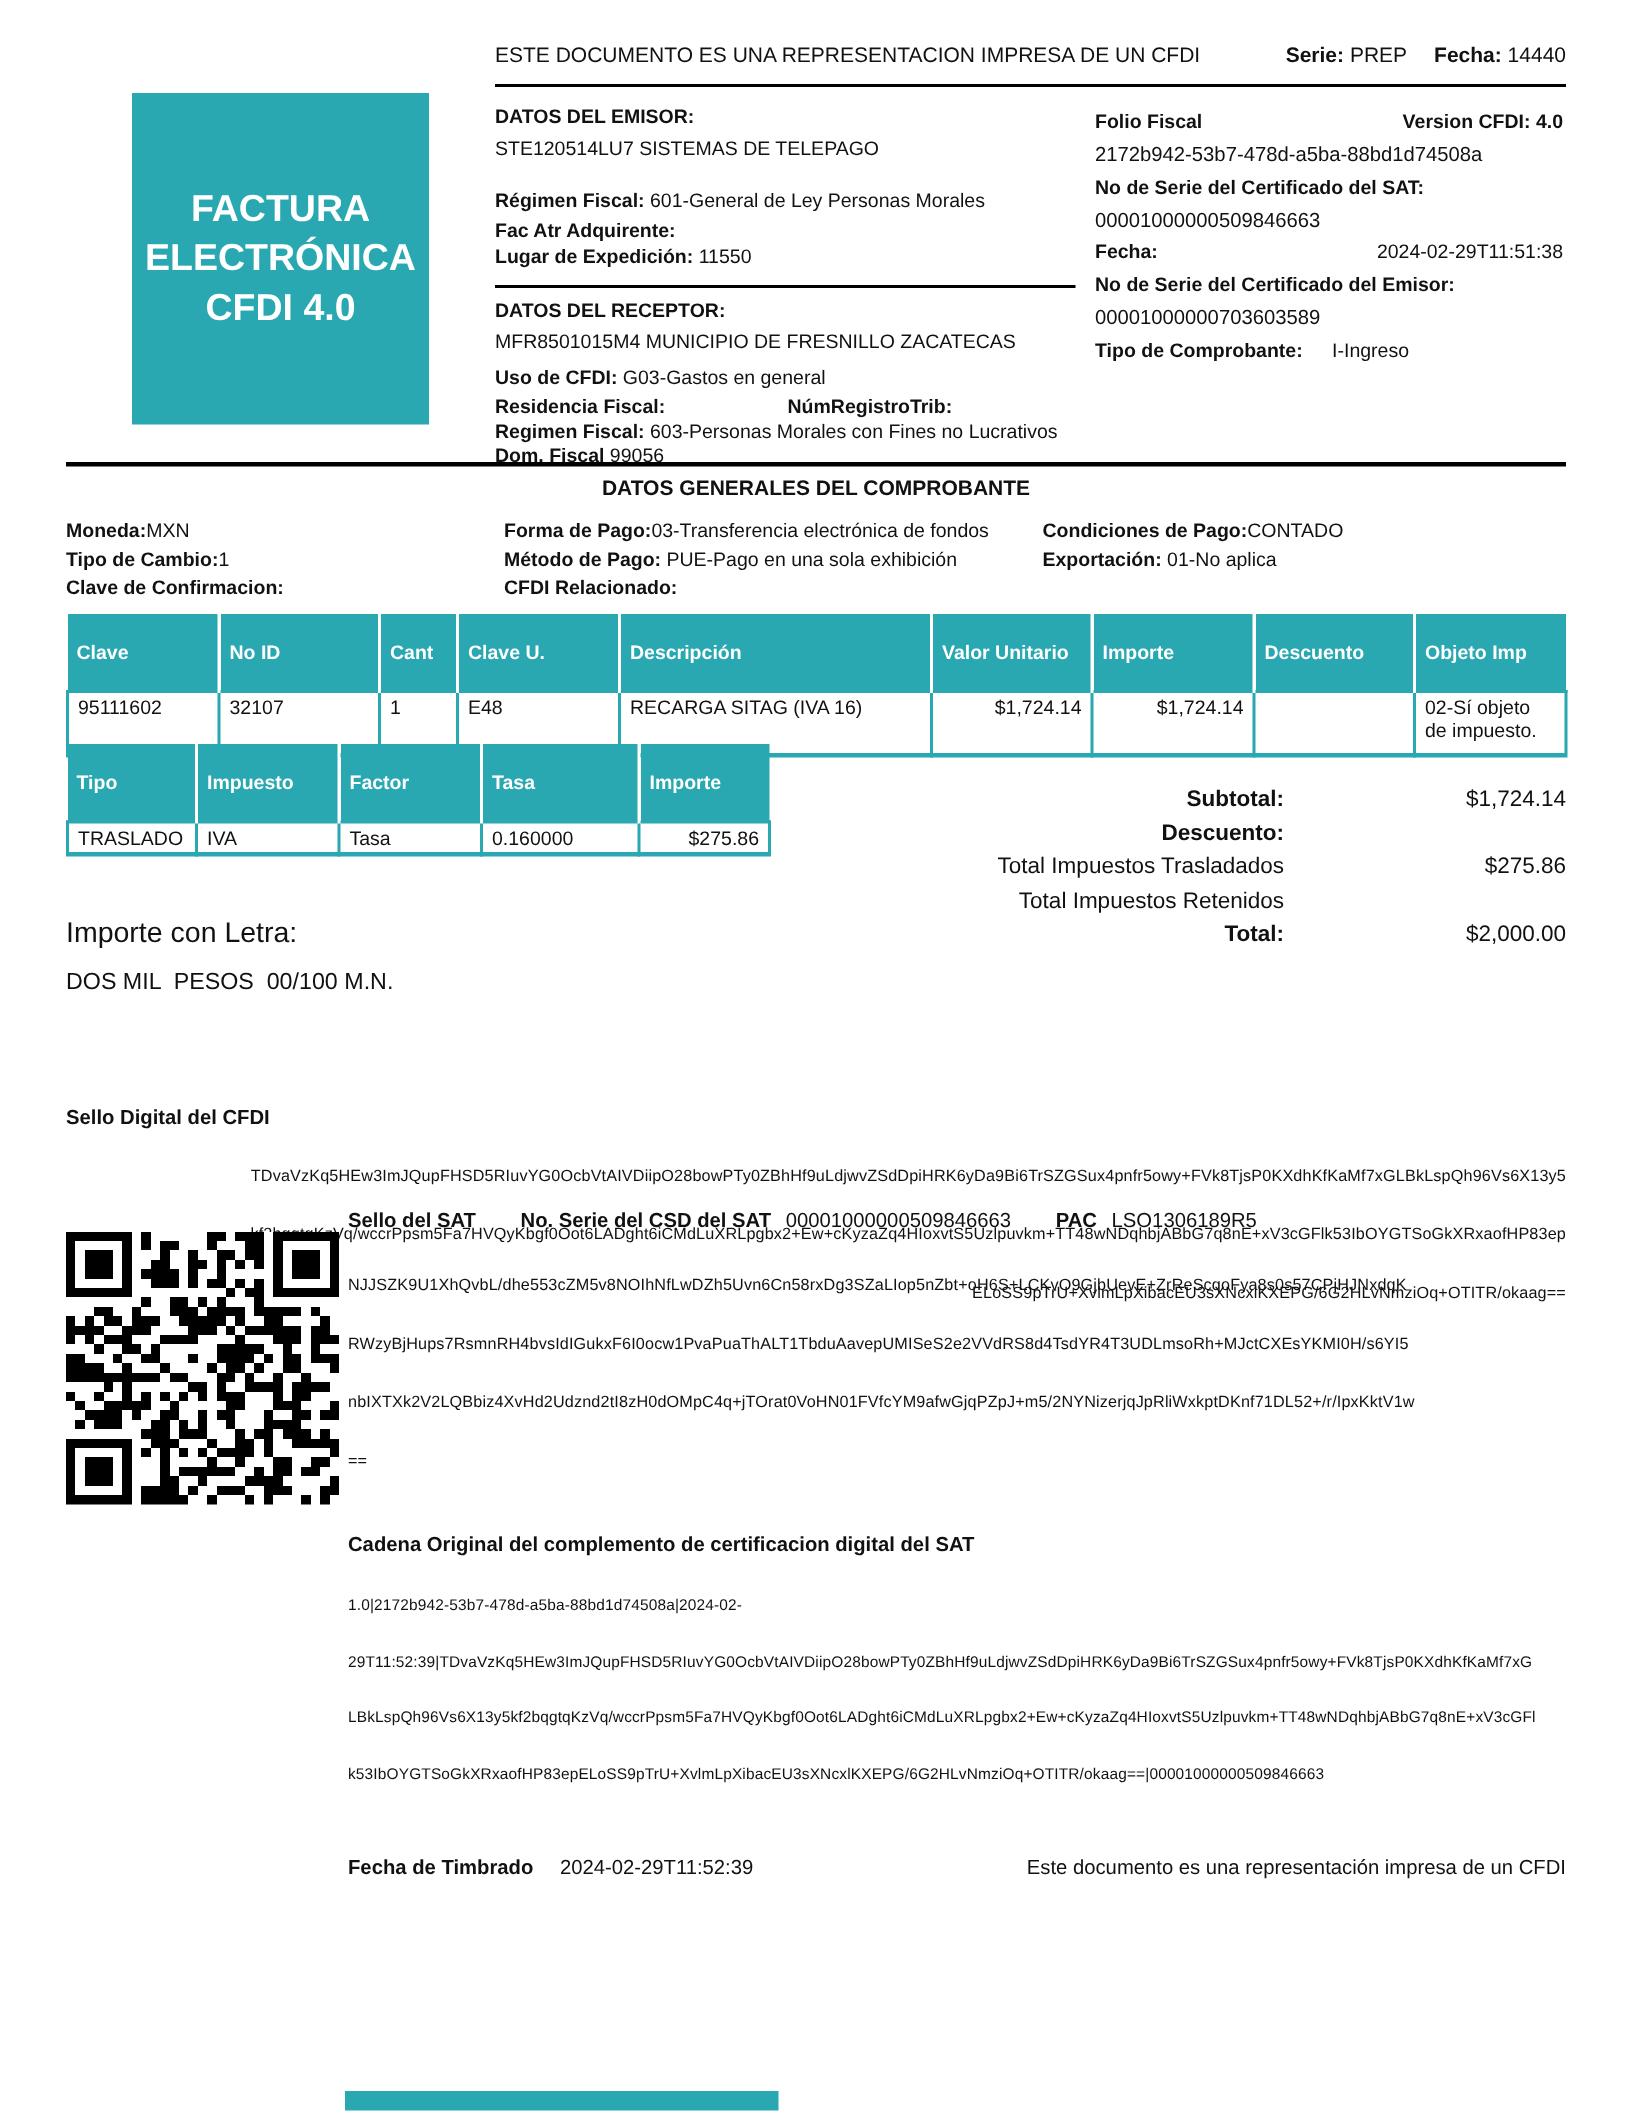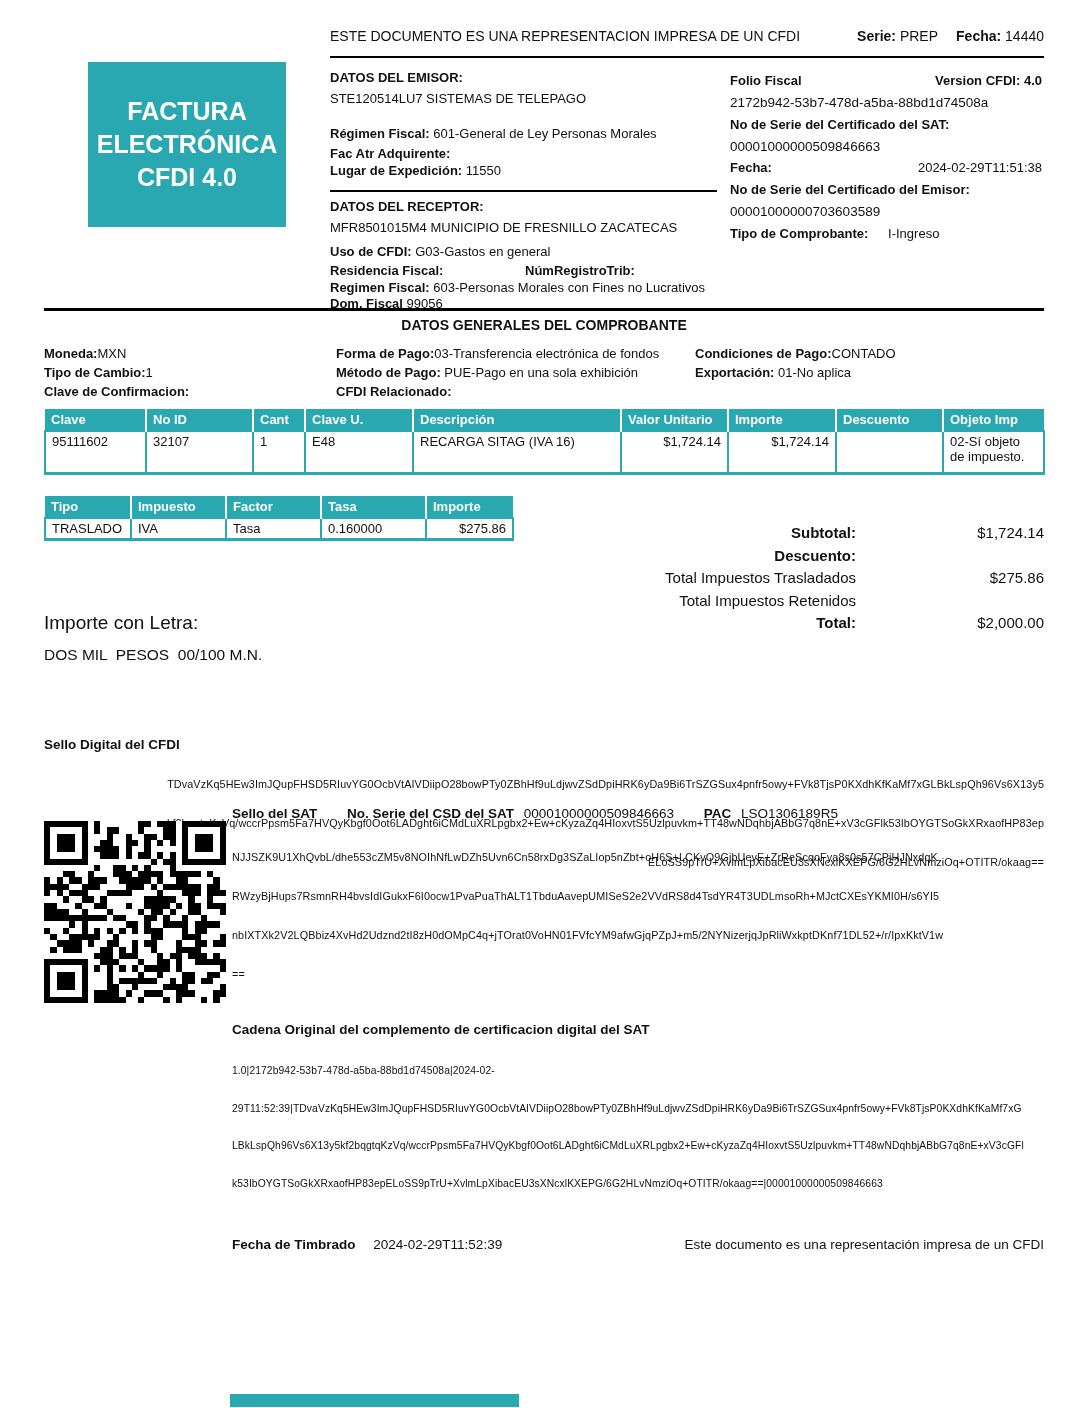--- a/index.html
+++ b/index.html
@@ -10,21 +10,21 @@
   .b{font-weight:bold;}
   .pre{white-space:pre-wrap;}
 
   
   .top-header{position:absolute;left:330px;right:44px;top:28px;display:flex;justify-content:space-between;font-size:14px;}
   .serie-folio span.gap{margin-left:18px;}
   .hr-top{position:absolute;left:330px;right:44px;top:56px;border-top:2.5px solid #000;}
 
   
   .badge{
-    position:absolute;left:88px;top:62px;width:198px;height:165px;background:#29A8B2;
+    position:absolute;left:88px;top:62px;width:198px;height:221px;background:#29A8B2;
     color:#fff;font-weight:bold;font-size:25px;line-height:1.32;
     display:flex;flex-direction:column;justify-content:center;align-items:center;text-align:center;
   }
 
   
   .line{position:absolute;font-size:13px;white-space:nowrap;}
   .midline{left:330px;}
   .hr-mid{position:absolute;left:330px;width:387px;top:190px;border-top:2.5px solid #000;}
   .rline{left:730px;width:312px;}
   .rrow{display:flex;justify-content:space-between;}
@@ -32,21 +32,21 @@
   
   .hr-full{position:absolute;left:44px;right:44px;top:308px;border-top:3px solid #000;}
   .dg-title{position:absolute;left:44px;right:44px;top:317px;text-align:center;font-weight:bold;font-size:14px;}
   .dg-col{position:absolute;top:344px;font-size:13px;line-height:19px;}
   .dg-col > div{white-space:nowrap;}
 
   
   table.cfdi{border-collapse:collapse;font-size:13px;table-layout:fixed;}
   table.cfdi th{
     background:#29A8B2;color:#fff;font-weight:bold;text-align:left;
-    padding:3px 6px;border-right:2px solid #fff;white-space:nowrap;overflow:hidden;
+    padding:18px 6px;border-right:2px solid #fff;white-space:nowrap;overflow:hidden;
   }
   table.cfdi th:last-child{border-right:none;}
   table.cfdi td{
     border:2px solid #29A8B2;padding:2px 6px;vertical-align:top;background:#fff;
   }
   table.cfdi{border-bottom:3px solid #29A8B2;}
   .t-conceptos{position:absolute;left:44px;top:409px;width:999px;}
   .t-conceptos td{height:36px;}
   .t-impuestos{position:absolute;left:44px;top:496px;width:468px;}
   .num{text-align:right;}

